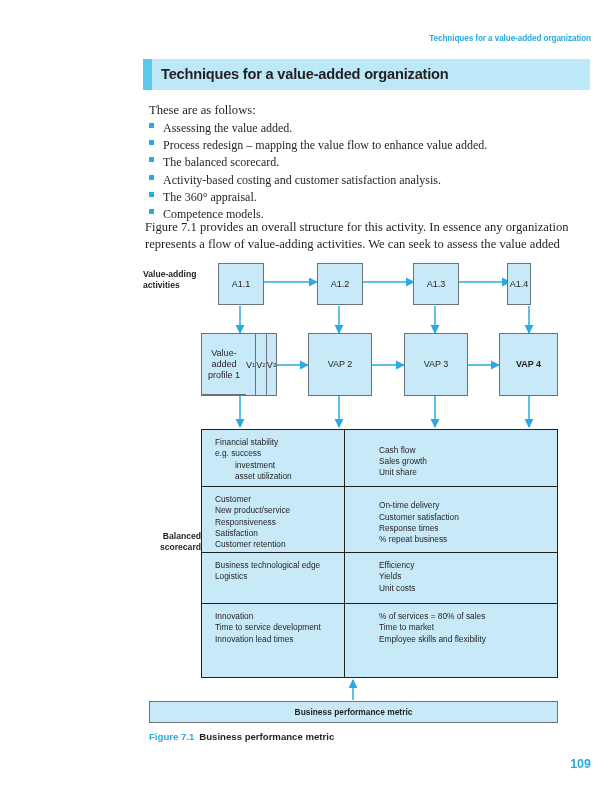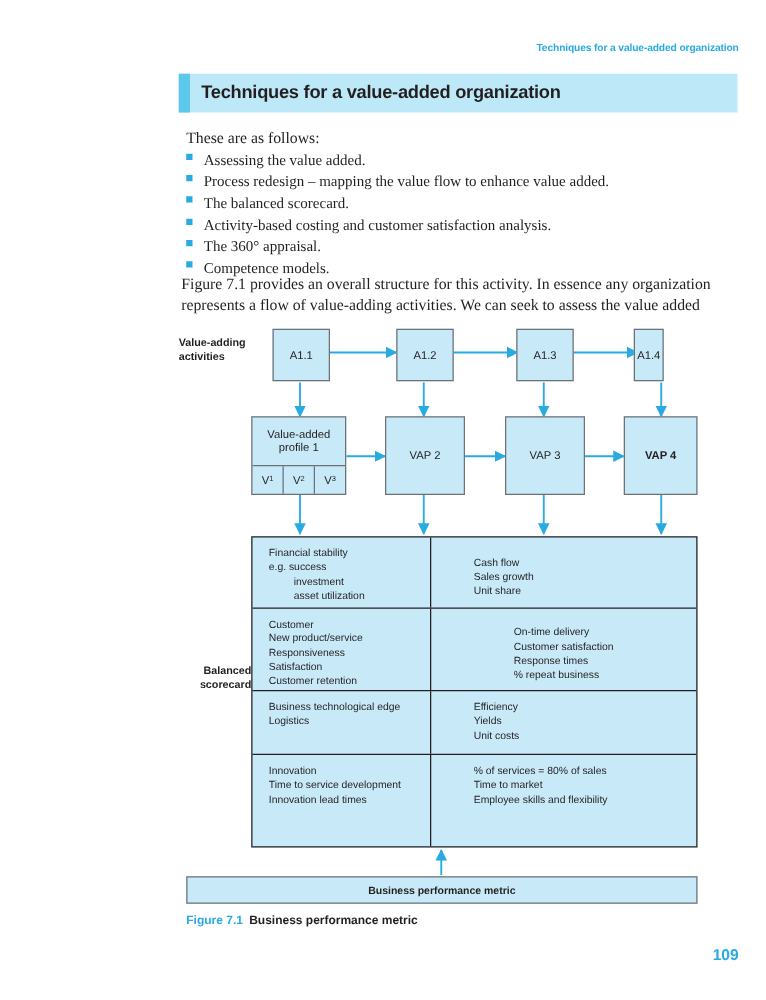--- a/index.html
+++ b/index.html
@@ -133,21 +133,21 @@
     font-size: 9px;
     color: #231f20;
     line-height: 11px;
   }
   .vap-profile {
     position: absolute;
     background: #C7E9F8;
     border: 1.4px solid #6d7276;
     box-sizing: border-box;
     display: flex;
-    flex-direction: column;
+    flex-direction: row;
   }
   .vap-profile .vp-title {
     flex: 1 1 auto;
     display: flex;
     align-items: center;
     justify-content: center;
     font-family: "Liberation Sans", sans-serif;
     font-size: 9px;
     line-height: 11px;
     text-align: center;
@@ -182,21 +182,21 @@
     display: flex;
     flex-direction: column;
   }
   .sc-row {
     display: flex;
     border-bottom: 1.4px solid #231f20;
     box-sizing: border-box;
   }
   .sc-row:last-child { border-bottom: none; }
   .sc-row.r1 { height: 57px; }
-  .sc-row.r2 { height: 66px; gap: 32px; }
+  .sc-row.r2 { height: 66px; }
   .sc-row.r3 { height: 51px; }
   .sc-row.r4 { flex: 1 1 auto; }
   .sc-left {
     width: 143px;
     flex: 0 0 143px;
     border-right: 1.4px solid #231f20;
     box-sizing: border-box;
     padding: 7px 0 0 13px;
   }
   .sc-right {

